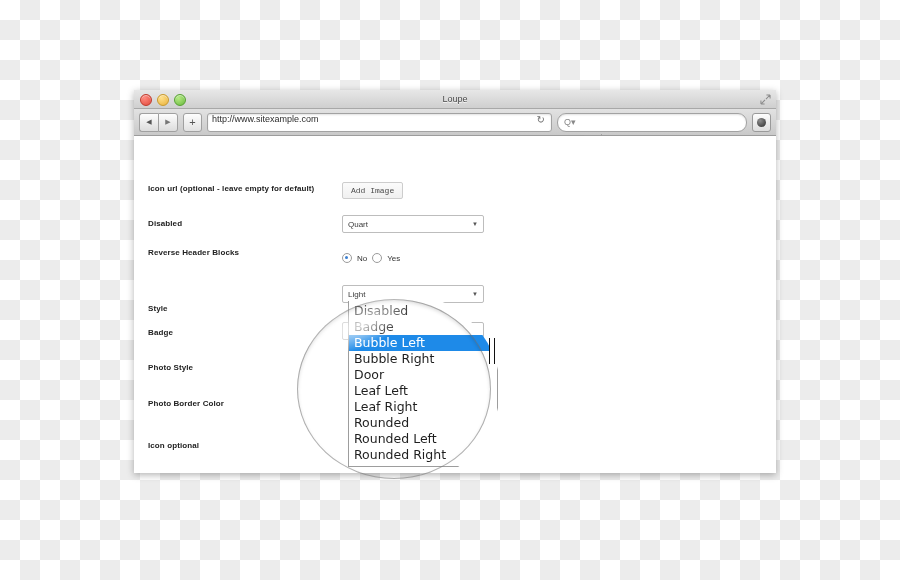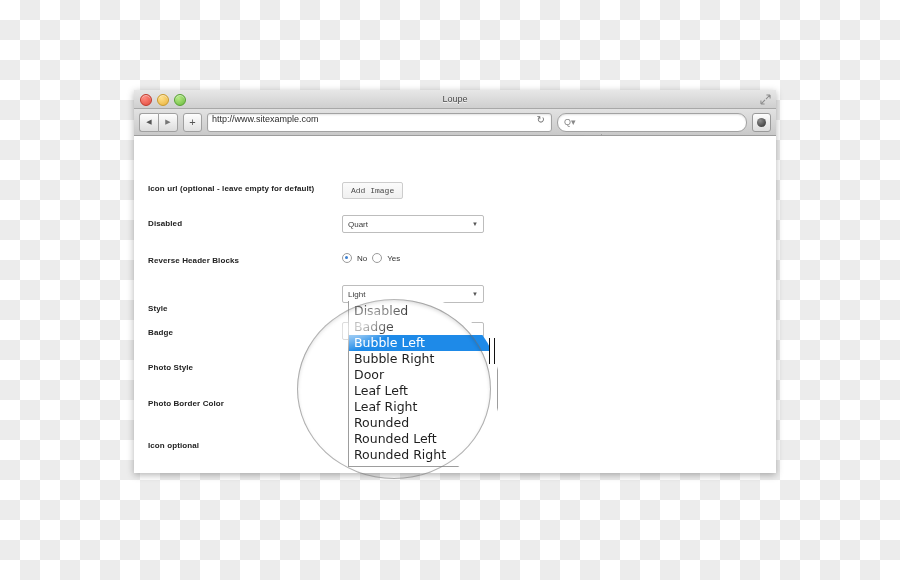--- a/index.html
+++ b/index.html
@@ -188,21 +188,21 @@
     </div>
     <div class="dotbtn">
         <i></i>
       </div>
   </div>
 
   <div class="page">
 
     <div class="lbl" style="top:48px">Icon url (optional - leave empty for default)</div>
     <div class="lbl" style="top:83px">Disabled</div>
-    <div class="lbl" style="top:120px">Reverse Header Blocks</div>
+    <div class="lbl" style="top:112px">Reverse Header Blocks</div>
     <div class="lbl" style="top:168px">Style</div>
     <div class="lbl" style="top:192px">Badge</div>
     <div class="lbl" style="top:227px">Photo Style</div>
     <div class="lbl" style="top:263px">Photo Border Color</div>
     <div class="lbl" style="top:305px">Icon optional</div>
 
     <div class="ctrl" style="top:43px">
       <span class="addimg">Add Image</span>
     </div>
 

